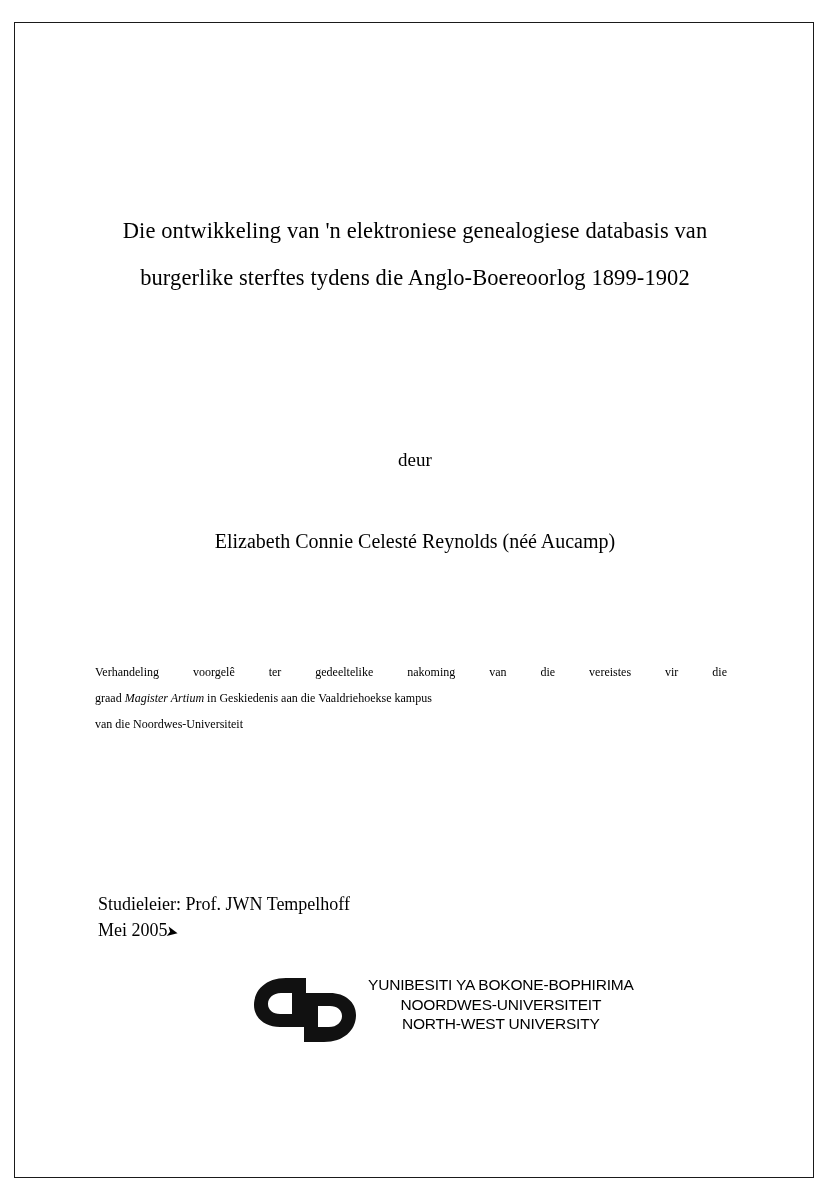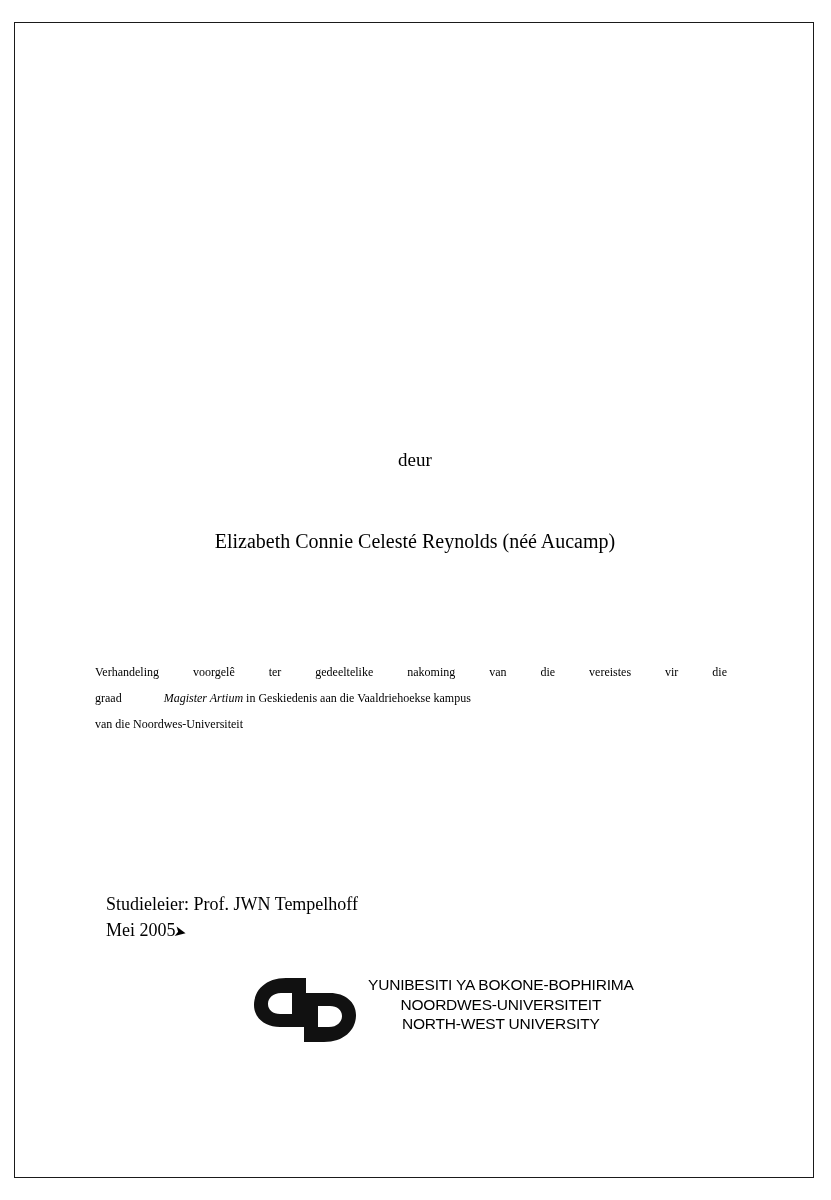--- a/index.html
+++ b/index.html
@@ -76,26 +76,25 @@
     line-height: 26px;
   }
   .statement .just {
     text-align: justify;
     text-align-last: justify;
   }
   .statement .plain {
     text-align: left;
   }
   .statement em {
-    margin-left: 39px;
   }
   .supervisor {
     position: absolute;
     top: 869px;
-    left: 16px;
+    left: 8px;
     width: 640px;
     font-size: 18px;
     line-height: 26px;
     text-align: left;
   }
   .date-line {
     position: relative;
     display: inline-block;
   }
   .date-mark {
@@ -137,20 +136,24 @@
 </style>
 </head>
 <body>
 
 <div class="page">
 
   <div class="page-frame"></div>
 
   <div class="content">
 
+    <div class="title-block">
+      <div class="title-line">Die ontwikkeling van 'n elektroniese genealogiese databasis van</div>
+      <div class="title-line">burgerlike sterftes tydens die Anglo-Boereoorlog 1899-1902</div>
+    </div>
 
     <div class="byline-label">deur</div>
 
     <div class="author">Elizabeth Connie Celesté Reynolds (néé Aucamp)</div>
 
     <div class="statement">
       <div class="just">Verhandeling voorgelê ter gedeeltelike nakoming van die vereistes vir die</div>
       <div class="plain"><span>graad </span><em>Magister Artium</em><span> in Geskiedenis aan die Vaaldriehoekse kampus</span></div>
       <div class="plain">van die Noordwes-Universiteit</div>
     </div>

